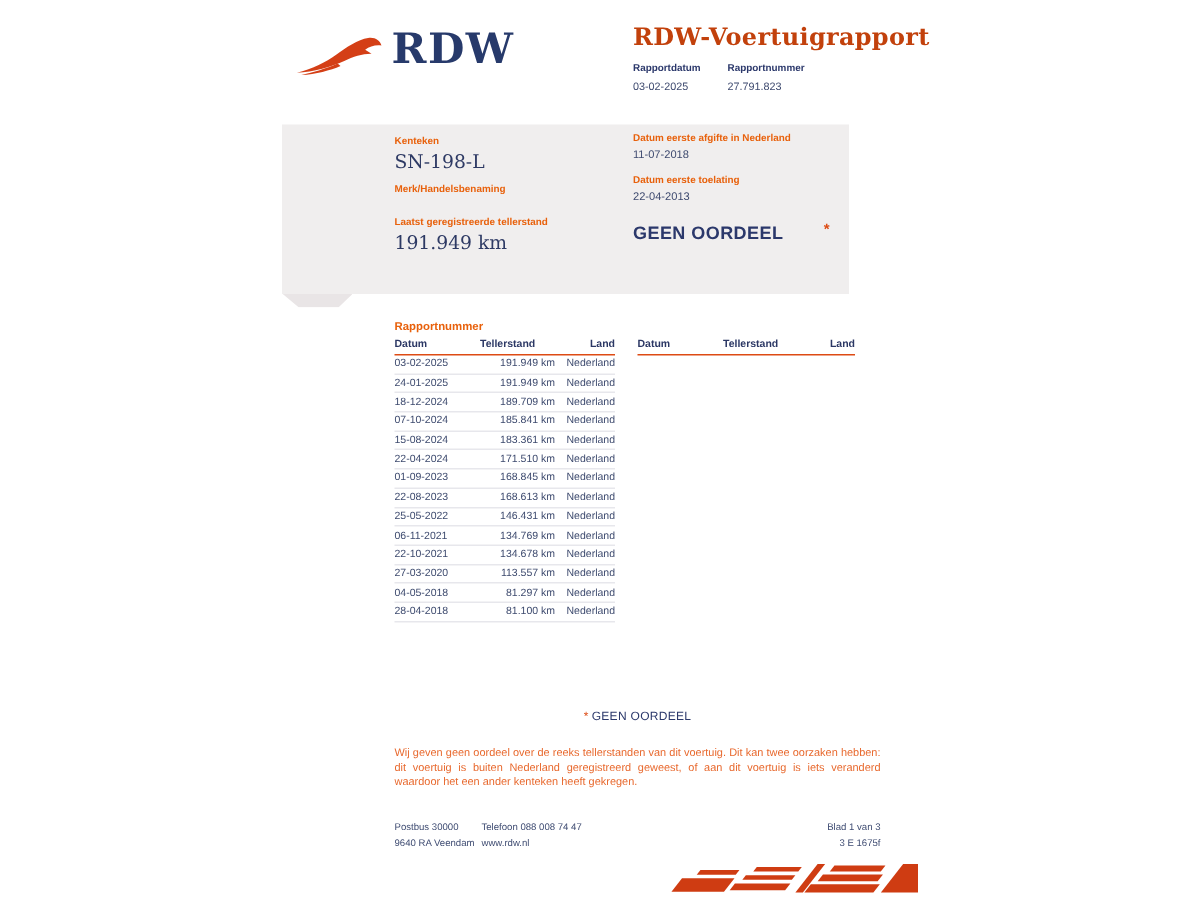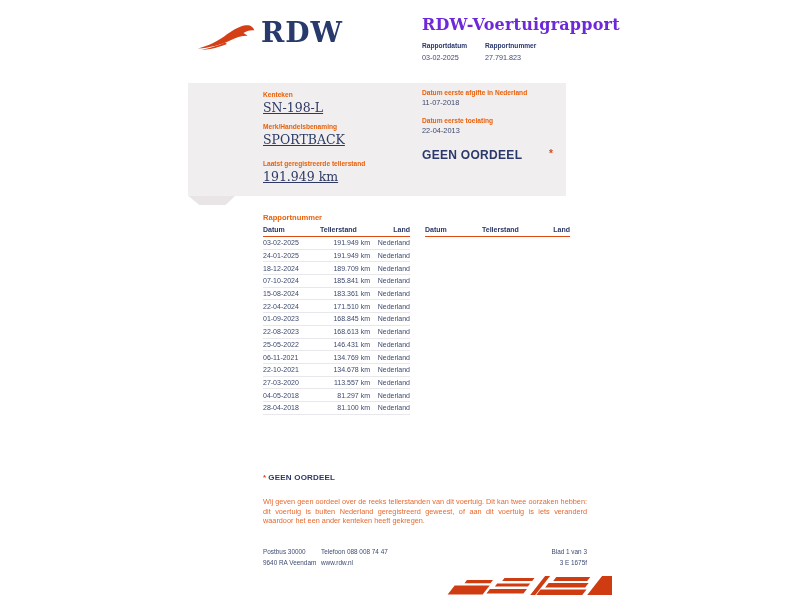--- a/index.html
+++ b/index.html
@@ -14,34 +14,34 @@
   
   .logo-feather{left:197px;top:20px;width:60px;height:32px;}
   .logo-text{
     left:261px;top:16px;
     font-family:"DejaVu Serif",serif;font-size:28px;font-weight:600;
     color:#273a6b;letter-spacing:1px;
   }
   .doc-title{
     left:422px;top:15px;
     font-family:"DejaVu Serif",serif;font-size:16px;font-weight:bold;
-    color:#6d28d9;letter-spacing:.2px;text-align:right;
+    color:#c2410c;letter-spacing:.2px;text-align:right;
   }
   .meta{left:422px;top:42px;display:flex;gap:18px;}
   .meta .lbl{font-size:6.6px;font-weight:bold;color:#2b386b;}
   .meta .val{font-size:7.2px;color:#3e4a6f;margin-top:3.5px;}
 
   
   .panel{left:188px;top:83px;width:378px;height:113px;background:#f0eeee;}
   .panel-tail{left:188px;top:196px;width:47px;height:9px;background:#e9e5e6;
     clip-path:polygon(1% 0,100% 0,80% 100%,24% 100%);}
   .panel-col-left{left:263px;top:91px;width:150px;}
   .panel-col-right{left:422px;top:89px;width:132px;}
   .flabel{font-size:6.6px;font-weight:bold;color:#e8610c;margin-bottom:2px;}
-  .fvalue-big{font-family:"DejaVu Serif",serif;font-size:12.5px;color:#2e3a64;line-height:15px;text-decoration:underline;}
+  .fvalue-big{font-family:"DejaVu Serif",serif;font-size:12.5px;color:#2e3a64;line-height:15px;}
   .fvalue-sm{font-size:7.4px;color:#3e4a6f;}
   .gap8{height:8px;}  .gap10{height:10px;}  .gap13{height:13px;}
   .oordeel-line{display:flex;justify-content:space-between;align-items:flex-start;width:131px;}
   .oordeel-big{font-size:12px;font-weight:bold;letter-spacing:.3px;color:#2b386b;}
   .oordeel-star{color:#dd4b14;font-size:10px;font-weight:bold;}
 
   
   .section-title{left:263px;top:213px;font-size:7.6px;font-weight:bold;color:#e8610c;}
   .otable{font-size:7px;color:#3d4a6e;}
   .t1{left:263px;top:226px;width:147px;}
@@ -49,21 +49,21 @@
   .thead{display:flex;font-weight:bold;color:#2b3764;border-bottom:1.6px solid #dd4b14;padding-bottom:3px;}
   .tc0{width:57px;text-align:left;}
   .tc1{width:50px;}
   .thead .tc1{text-align:left;}
   .trow .tc1{text-align:right;}
   .tc2{flex:1;text-align:right;}
   .trow{display:flex;align-items:center;height:11.7px;border-bottom:1px solid #e7e7ec;}
 
   
   .note{left:263px;top:473px;width:324px;}
-  .note-title{font-size:8px;font-weight:bold;color:#2b386b;letter-spacing:.2px;}
+  .note-title{font-size:8px;font-weight:normal;color:#2b386b;letter-spacing:.2px;text-align:center;}
   .note-title .star{color:#dd4b14;margin-right:2px;}
   .note-body{margin-top:15px;font-size:7.3px;line-height:9.6px;color:#e8692e;text-align:justify;}
 
   
   .footer-col1{left:263px;top:546px;font-size:6.4px;color:#3f4c72;line-height:11px;}
   .footer-col2{left:321px;top:546px;font-size:6.4px;color:#3f4c72;line-height:11px;}
   .footer-right{left:495px;top:546px;width:92px;text-align:right;font-size:6.4px;color:#3f4c72;line-height:11px;}
 
   .stripes{left:430px;top:571px;width:182px;height:27px;}
 </style>
@@ -90,21 +90,20 @@
 </div>
 
 <div class="abs panel"></div>
 <div class="abs panel-tail"></div>
 
 <div class="abs panel-col-left">
   <div class="flabel">Kenteken</div>
   <div class="fvalue-big">SN-198-L</div>
   <div class="gap8"></div>
   <div class="flabel">Merk/Handelsbenaming</div>
-  <div class="fvalue-big">SPORTBACK</div>
   <div class="gap13"></div>
   <div class="flabel">Laatst geregistreerde tellerstand</div>
   <div class="fvalue-big">191.949 km</div>
 </div>
 
 <div class="abs panel-col-right">
   <div class="flabel">Datum eerste afgifte in Nederland</div>
   <div class="fvalue-sm">11-07-2018</div>
   <div class="gap10"></div>
   <div class="flabel">Datum eerste toelating</div>

